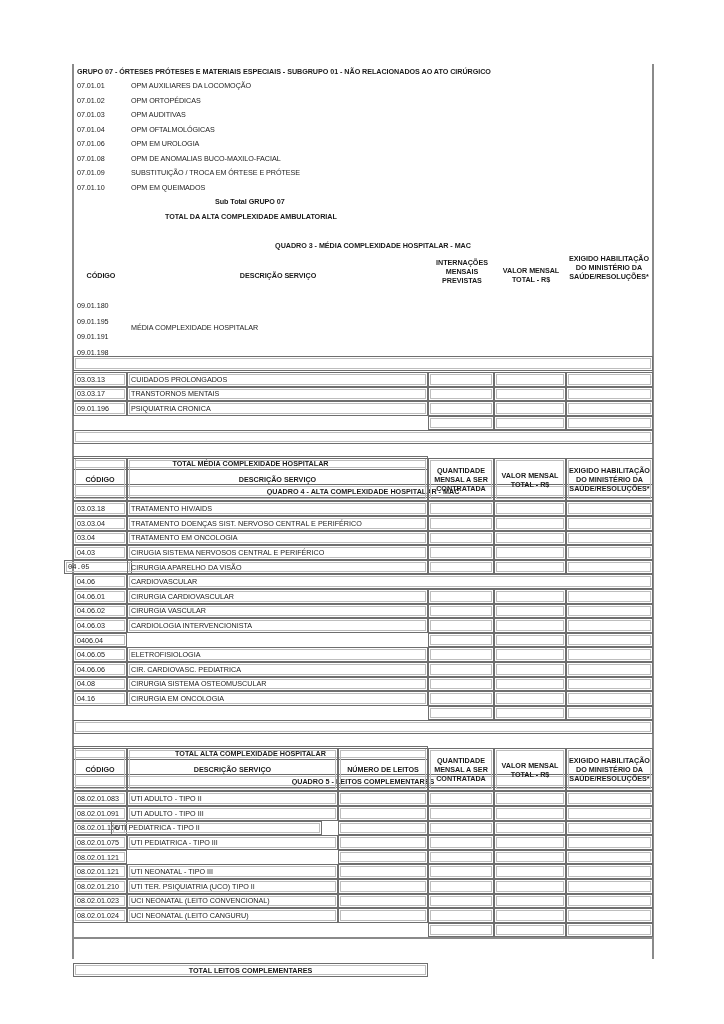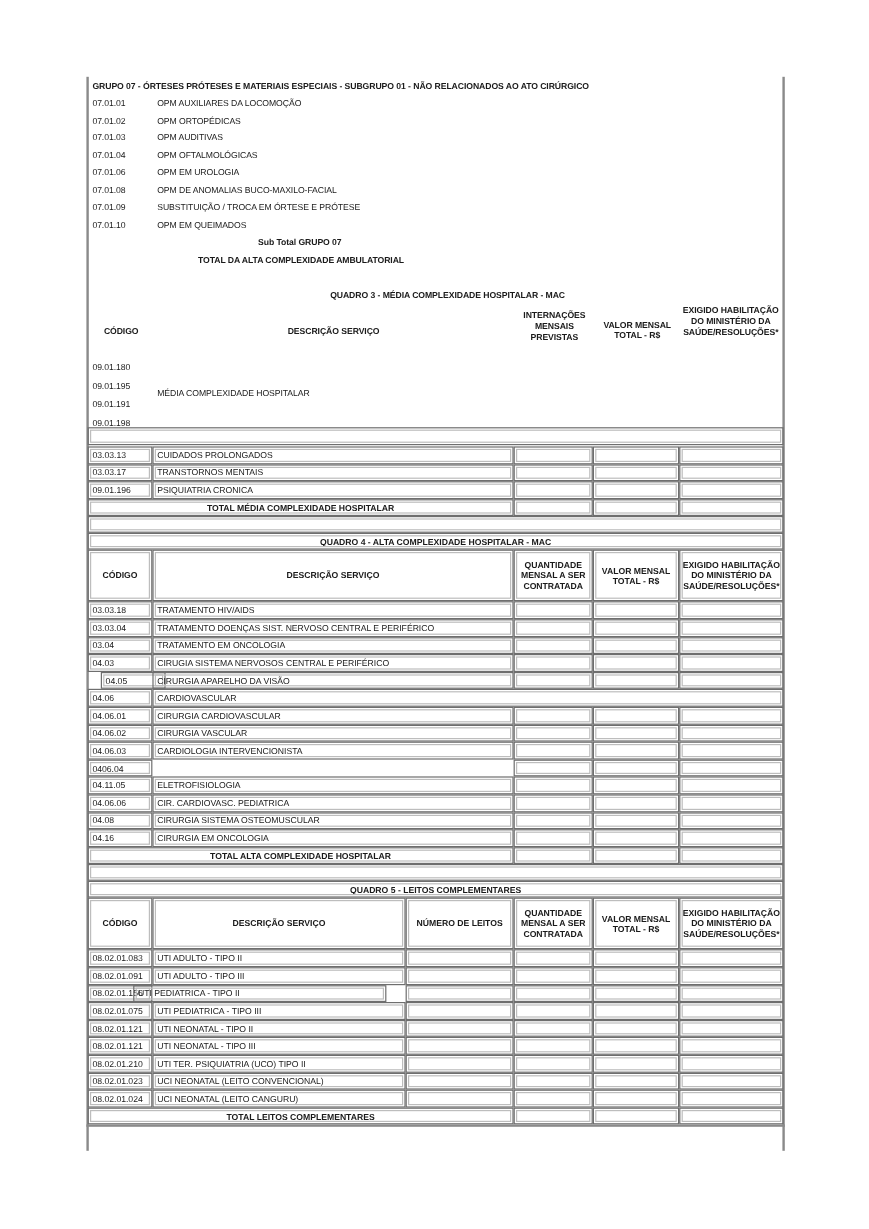--- a/index.html
+++ b/index.html
@@ -110,21 +110,21 @@
     <div class="cell" style="left: 73px; top: 530.6px; width: 54px; height: 14.6px;">03.04</div>
     <div class="cell" style="left: 127px; top: 530.6px; width: 301px; height: 14.6px;">TRATAMENTO EM ONCOLOGIA</div>
     <div class="cell" style="left: 428px; top: 530.6px; width: 66px; height: 14.6px;"></div>
     <div class="cell" style="left: 494px; top: 530.6px; width: 72px; height: 14.6px;"></div>
     <div class="cell" style="left: 566px; top: 530.6px; width: 87px; height: 14.6px;"></div>
     <div class="cell" style="left: 73px; top: 545.2px; width: 54px; height: 14.6px;">04.03</div>
     <div class="cell" style="left: 127px; top: 545.2px; width: 301px; height: 14.6px;">CIRUGIA SISTEMA NERVOSOS CENTRAL E PERIFÉRICO</div>
     <div class="cell" style="left: 428px; top: 545.2px; width: 66px; height: 14.6px;"></div>
     <div class="cell" style="left: 494px; top: 545.2px; width: 72px; height: 14.6px;"></div>
     <div class="cell" style="left: 566px; top: 545.2px; width: 87px; height: 14.6px;"></div>
-    <div class="cell" style="left: 84px; top: 559.8px; width: 54px; height: 14.6px;">04.05</div>
+    <div class="cell" style="left: 64px; top: 559.8px; width: 68px; height: 14.6px; font-family: Liberation Mono, monospace;">04.05</div>
     <div class="cell" style="left: 127px; top: 559.8px; width: 301px; height: 14.6px;">CIRURGIA APARELHO DA VISÃO</div>
     <div class="cell" style="left: 428px; top: 559.8px; width: 66px; height: 14.6px;"></div>
     <div class="cell" style="left: 494px; top: 559.8px; width: 72px; height: 14.6px;"></div>
     <div class="cell" style="left: 566px; top: 559.8px; width: 87px; height: 14.6px;"></div>
     <div class="cell" style="left: 73px; top: 574.4px; width: 54px; height: 14.6px;">04.06</div>
     <div class="cell" style="left: 127px; top: 574.4px; width: 526px; height: 14.6px;">CARDIOVASCULAR</div>
     <div class="cell" style="left: 73px; top: 589px; width: 54px; height: 14.6px;">04.06.01</div>
     <div class="cell" style="left: 127px; top: 589px; width: 301px; height: 14.6px;">CIRURGIA CARDIOVASCULAR</div>
     <div class="cell" style="left: 428px; top: 589px; width: 66px; height: 14.6px;"></div>
     <div class="cell" style="left: 494px; top: 589px; width: 72px; height: 14.6px;"></div>
@@ -136,21 +136,21 @@
     <div class="cell" style="left: 566px; top: 603.6px; width: 87px; height: 14.6px;"></div>
     <div class="cell" style="left: 73px; top: 618.2px; width: 54px; height: 14.6px;">04.06.03</div>
     <div class="cell" style="left: 127px; top: 618.2px; width: 301px; height: 14.6px;">CARDIOLOGIA INTERVENCIONISTA</div>
     <div class="cell" style="left: 428px; top: 618.2px; width: 66px; height: 14.6px;"></div>
     <div class="cell" style="left: 494px; top: 618.2px; width: 72px; height: 14.6px;"></div>
     <div class="cell" style="left: 566px; top: 618.2px; width: 87px; height: 14.6px;"></div>
     <div class="cell" style="left: 73px; top: 632.8px; width: 54px; height: 14.6px;">0406.04</div>
     <div class="cell" style="left: 428px; top: 632.8px; width: 66px; height: 14.6px;"></div>
     <div class="cell" style="left: 494px; top: 632.8px; width: 72px; height: 14.6px;"></div>
     <div class="cell" style="left: 566px; top: 632.8px; width: 87px; height: 14.6px;"></div>
-    <div class="cell" style="left: 73px; top: 647.4px; width: 54px; height: 14.6px;">04.11.05</div>
+    <div class="cell" style="left: 73px; top: 647.4px; width: 54px; height: 14.6px;">04.06.05</div>
     <div class="cell" style="left: 127px; top: 647.4px; width: 301px; height: 14.6px;">ELETROFISIOLOGIA</div>
     <div class="cell" style="left: 428px; top: 647.4px; width: 66px; height: 14.6px;"></div>
     <div class="cell" style="left: 494px; top: 647.4px; width: 72px; height: 14.6px;"></div>
     <div class="cell" style="left: 566px; top: 647.4px; width: 87px; height: 14.6px;"></div>
     <div class="cell" style="left: 73px; top: 662px; width: 54px; height: 14.6px;">04.06.06</div>
     <div class="cell" style="left: 127px; top: 662px; width: 301px; height: 14.6px;">CIR. CARDIOVASC. PEDIATRICA</div>
     <div class="cell" style="left: 428px; top: 662px; width: 66px; height: 14.6px;"></div>
     <div class="cell" style="left: 494px; top: 662px; width: 72px; height: 14.6px;"></div>
     <div class="cell" style="left: 566px; top: 662px; width: 87px; height: 14.6px;"></div>
     <div class="cell" style="left: 73px; top: 676.6px; width: 54px; height: 14.6px;">04.08</div>
@@ -193,21 +193,20 @@
     <div class="cell" style="left: 428px; top: 820.6px; width: 66px; height: 14.6px;"></div>
     <div class="cell" style="left: 494px; top: 820.6px; width: 72px; height: 14.6px;"></div>
     <div class="cell" style="left: 566px; top: 820.6px; width: 87px; height: 14.6px;"></div>
     <div class="cell" style="left: 73px; top: 835.2px; width: 54px; height: 14.6px;">08.02.01.075</div>
     <div class="cell" style="left: 127px; top: 835.2px; width: 211px; height: 14.6px;">UTI PEDIATRICA - TIPO III</div>
     <div class="cell" style="left: 338px; top: 835.2px; width: 90px; height: 14.6px;"></div>
     <div class="cell" style="left: 428px; top: 835.2px; width: 66px; height: 14.6px;"></div>
     <div class="cell" style="left: 494px; top: 835.2px; width: 72px; height: 14.6px;"></div>
     <div class="cell" style="left: 566px; top: 835.2px; width: 87px; height: 14.6px;"></div>
     <div class="cell" style="left: 73px; top: 849.8px; width: 54px; height: 14.6px;">08.02.01.121</div>
-    <div class="cell" style="left: 127px; top: 849.8px; width: 211px; height: 14.6px;">UTI NEONATAL - TIPO II</div>
     <div class="cell" style="left: 338px; top: 849.8px; width: 90px; height: 14.6px;"></div>
     <div class="cell" style="left: 428px; top: 849.8px; width: 66px; height: 14.6px;"></div>
     <div class="cell" style="left: 494px; top: 849.8px; width: 72px; height: 14.6px;"></div>
     <div class="cell" style="left: 566px; top: 849.8px; width: 87px; height: 14.6px;"></div>
     <div class="cell" style="left: 73px; top: 864.4px; width: 54px; height: 14.6px;">08.02.01.121</div>
     <div class="cell" style="left: 127px; top: 864.4px; width: 211px; height: 14.6px;">UTI NEONATAL - TIPO III</div>
     <div class="cell" style="left: 338px; top: 864.4px; width: 90px; height: 14.6px;"></div>
     <div class="cell" style="left: 428px; top: 864.4px; width: 66px; height: 14.6px;"></div>
     <div class="cell" style="left: 494px; top: 864.4px; width: 72px; height: 14.6px;"></div>
     <div class="cell" style="left: 566px; top: 864.4px; width: 87px; height: 14.6px;"></div>
@@ -230,14 +229,14 @@
     <div class="cell" style="left: 494px; top: 908.2px; width: 72px; height: 14.6px;"></div>
     <div class="cell" style="left: 566px; top: 908.2px; width: 87px; height: 14.6px;"></div>
     <div class="cell center b" style="left: 73px; top: 922.8px; width: 355px; height: 14.6px;">TOTAL LEITOS COMPLEMENTARES</div>
     <div class="cell" style="left: 428px; top: 922.8px; width: 66px; height: 14.6px;"></div>
     <div class="cell" style="left: 494px; top: 922.8px; width: 72px; height: 14.6px;"></div>
     <div class="cell" style="left: 566px; top: 922.8px; width: 87px; height: 14.6px;"></div>
     <div class="hline" style="left: 72px; top: 937.4px; width: 582px;"></div>
   </div>
 
 <style>
-  .cell.b { font-weight: bold; }
+  .cell.b { font-weight: bold; margin-top: 40px; }
 </style>
 
 </body></html>

